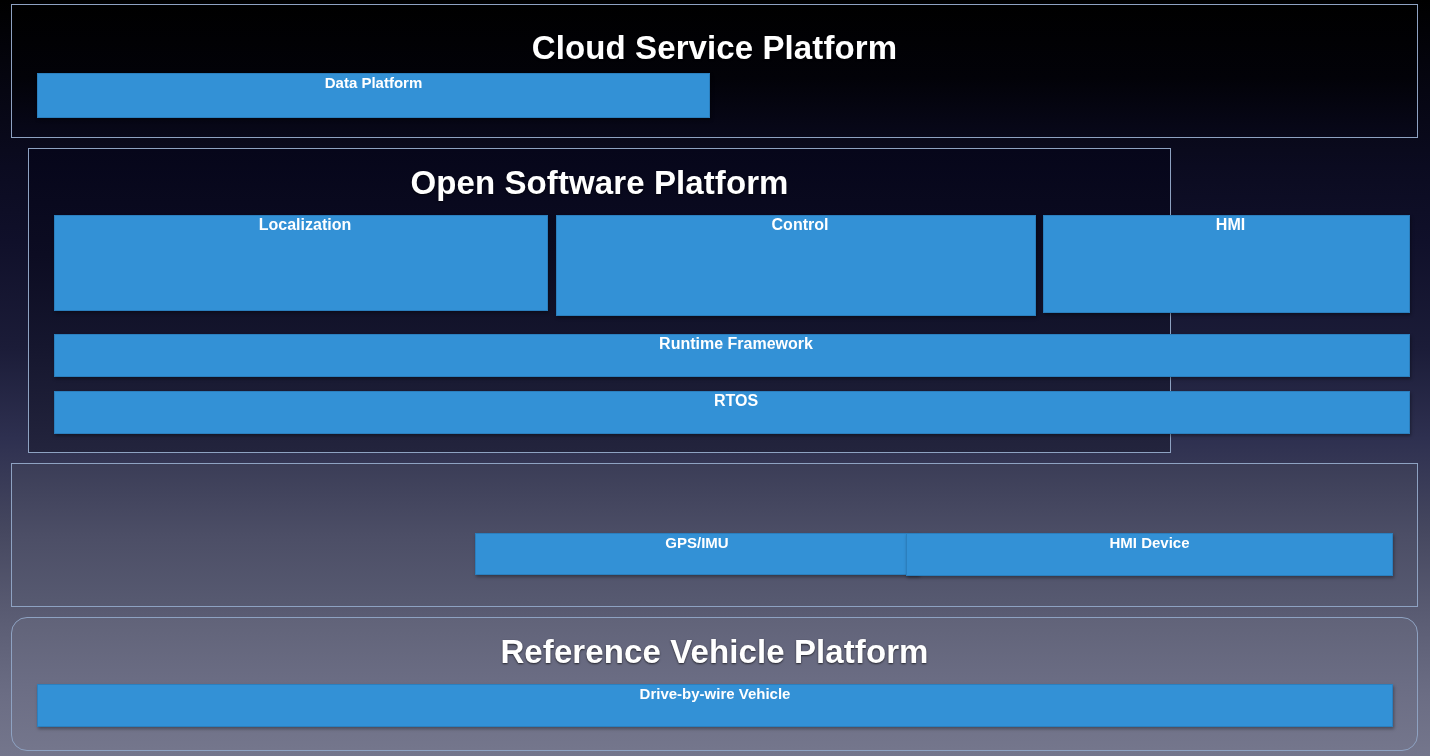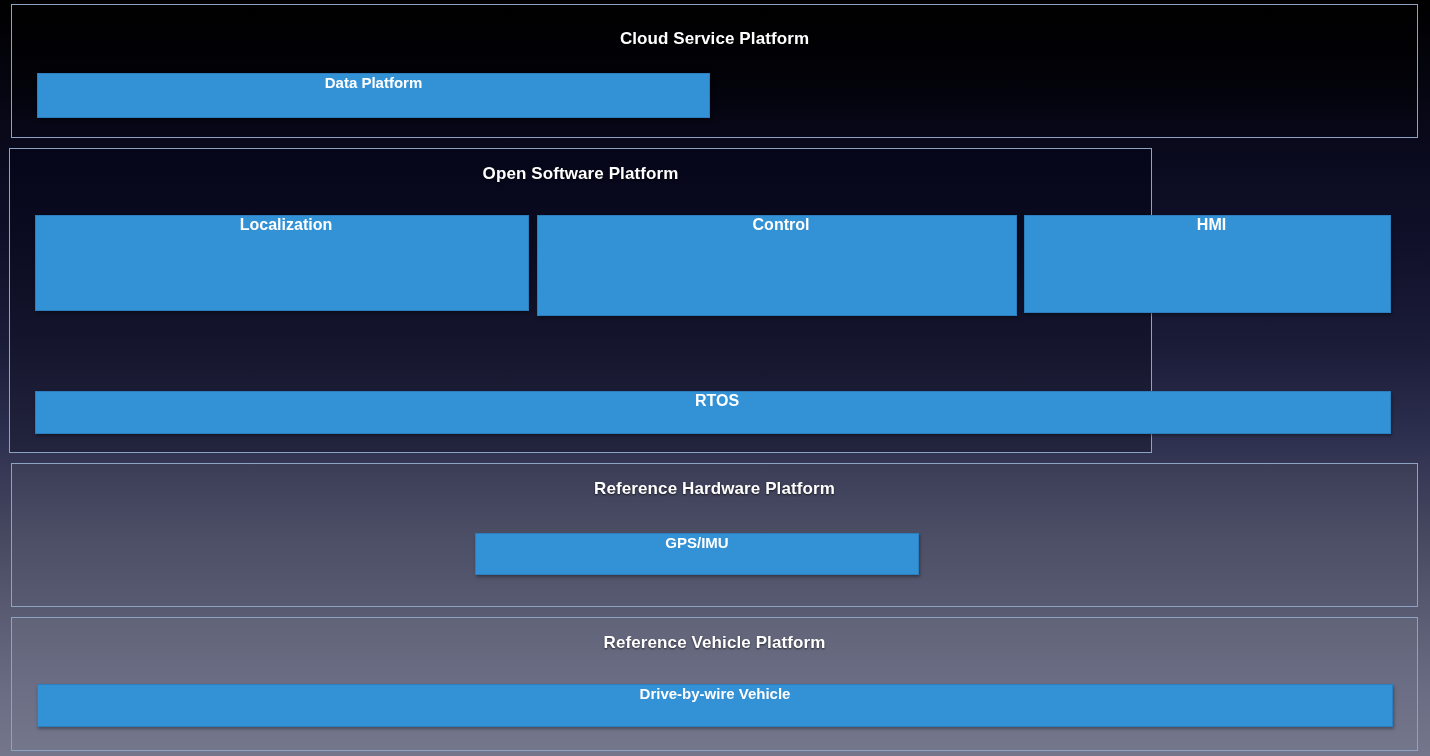--- a/index.html
+++ b/index.html
@@ -33,21 +33,21 @@
     padding: 0;
   }
 
   .panel-title {
     position: absolute;
     left: 0;
     right: 0;
     text-align: center;
     color: #ffffff;
     font-weight: bold;
-    font-size: 17px;
+    font-size: 33px;
     letter-spacing: 0.1px;
     text-shadow: 0 1px 2px rgba(0,0,0,0.65);
     white-space: nowrap;
   }
 
   
   .tile {
     position: absolute;
     background: #3391d6;
     border: 1px solid #2b7fbe;
@@ -89,21 +89,21 @@
   #cloud-panel {
     left: 11px; top: 4px; width: 1407px; height: 134px;
     background: linear-gradient(180deg,#000000 0%, #020208 55%, #08081a 100%);
   }
   #cloud-title { top: 24px; }
   #tile-data-platform { left: 25px;  top: 68px; width: 673px; height: 45px; }
   #tile-dueros      { left: 711px; top: 68px; width: 670px; height: 45px; }
 
   
   #software-panel {
-    left: 9px; top: 148px; width: 1143px; height: 305px;
+    left: 28px; top: 148px; width: 1143px; height: 305px;
     background: linear-gradient(180deg,#06061a 0%, #0c0c22 35%, #15162e 65%, #23243d 100%);
   }
   #software-title { top: 15px; }
   #tile-localization { left: 25px;  top: 66px; width: 494px; height: 96px; }
   #tile-control      { left: 527px; top: 66px; width: 480px; height: 101px; }
   #tile-hmi          { left: 1014px; top: 66px; width: 367px; height: 98px; }
   #tile-runtime      { left: 25px;  top: 185px; width: 1356px; height: 43px; }
   #tile-rtos         { left: 25px;  top: 242px; width: 1356px; height: 43px; }
 
   
@@ -113,20 +113,21 @@
   }
   #hardware-title { top: 15px; }
   #tile-computing-unit { left: 25px;  top: 69px; width: 402px; height: 43px; }
   #tile-gps-imu        { left: 463px; top: 69px; width: 444px; height: 42px; }
   #tile-hmi-device     { left: 894px; top: 69px; width: 487px; height: 43px; }
 
   
   #vehicle-panel {
     left: 11px; top: 617px; width: 1407px; height: 134px;
     background: linear-gradient(180deg,#616379 0%, #6b6d84 50%, #74768c 100%);
+    border-radius: 16px;
   }
   #vehicle-title { top: 15px; }
   #tile-drive-by-wire { left: 25px; top: 66px; width: 1356px; height: 43px; }
 </style>
 </head>
 <body>
 
 <div class="panel" id="cloud-panel">
   <div class="panel-title" id="cloud-title">Cloud Service Platform</div>
 
@@ -144,34 +145,39 @@
   </div>
 
   <div class="tile big" id="tile-control">
     <span>Control</span>
   </div>
 
   <div class="tile big" id="tile-hmi">
     <span>HMI</span>
   </div>
 
+  <div class="tile big" id="tile-runtime">
+    <span>Runtime Framework</span>
+  </div>
 
   <div class="tile big" id="tile-rtos">
     <span>RTOS</span>
   </div>
 </div>
 
 <div class="panel" id="hardware-panel">
-  <div class="panel-title" id="hardware-title">Reference Hardware Platform</div>
 
 
   <div class="tile" id="tile-gps-imu">
     <span>GPS/IMU</span>
   </div>
 
+  <div class="tile" id="tile-hmi-device">
+    <span>HMI Device</span>
+  </div>
 </div>
 
 <div class="panel" id="vehicle-panel">
   <div class="panel-title" id="vehicle-title">Reference Vehicle Platform</div>
 
   <div class="tile" id="tile-drive-by-wire">
     <span>Drive-by-wire Vehicle</span>
   </div>
 </div>
 

